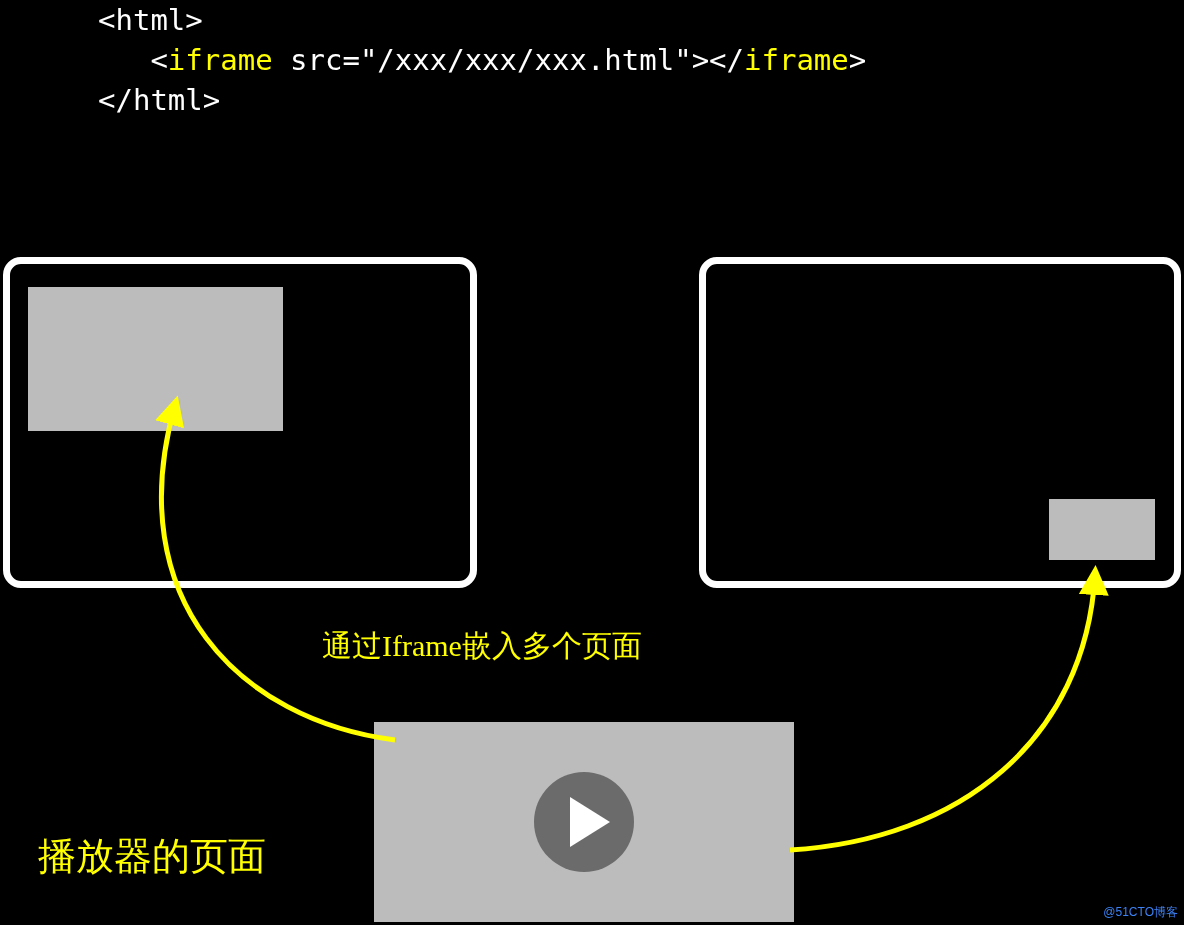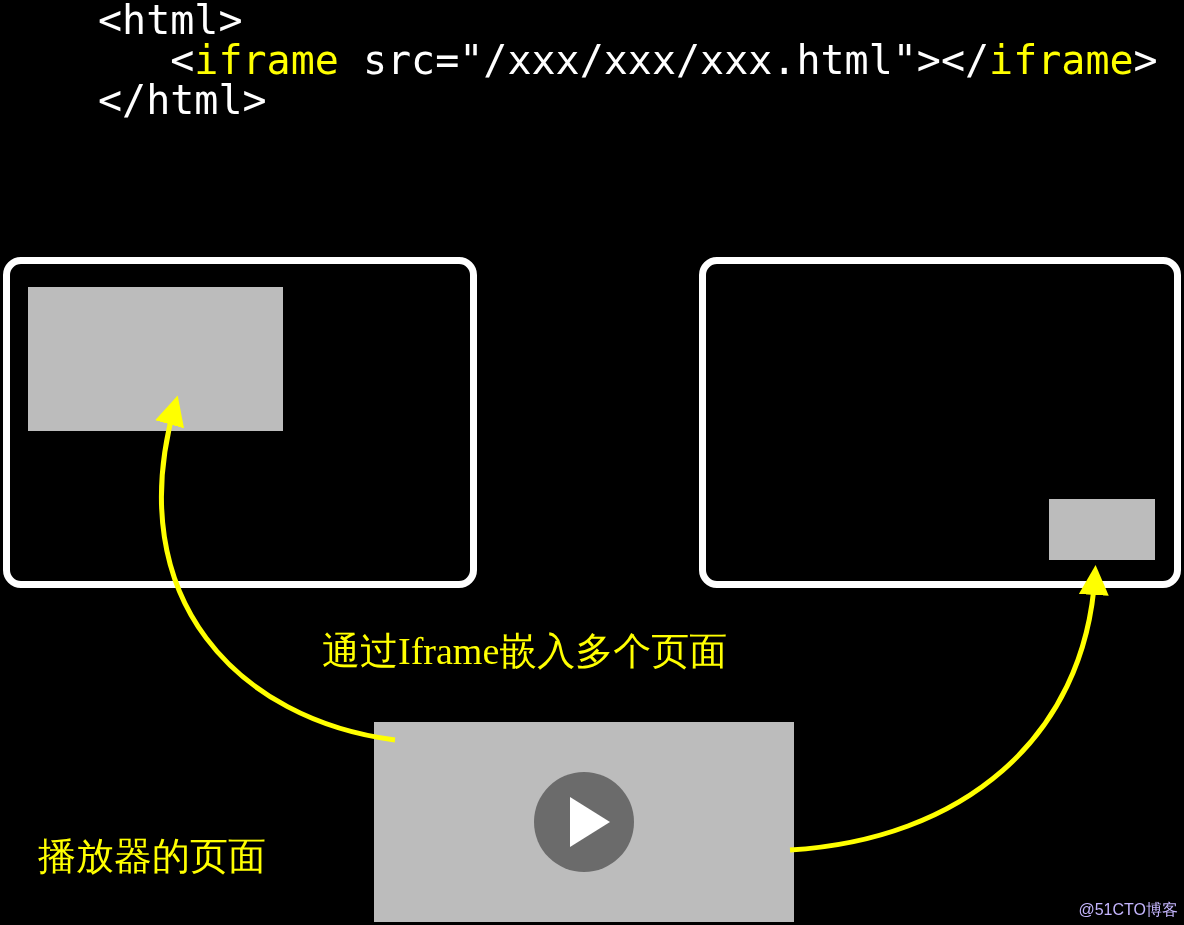--- a/index.html
+++ b/index.html
@@ -8,21 +8,21 @@
     width: 1184px;
     height: 925px;
     background: #000;
     font-family: "SimSun", "宋体", serif;
     overflow: hidden;
   }
   .code {
     position: absolute;
     left: 98px;
     top: 0;
-    font-size: 40px;
+    font-size: 29px;
     line-height: 40px;
     color: #fff;
     white-space: pre;
     font-family: "SimSun", "宋体", monospace;
   }
   .code .yellow { color: #ffff00; }
   .browser-frame {
     position: absolute;
     border: 7px solid #fff;
     border-radius: 18px;
@@ -54,21 +54,21 @@
     left: 1049px;
     top: 499px;
     width: 106px;
     height: 61px;
     background: #bcbcbc;
   }
   .caption-center {
     position: absolute;
     left: 322px;
     top: 626px;
-    font-size: 38px;
+    font-size: 30px;
     color: #ffff00;
     white-space: nowrap;
   }
   .caption-left {
     position: absolute;
     left: 38px;
     top: 783px;
     font-size: 38px;
     color: #ffff00;
     margin-top: 48px;
@@ -108,22 +108,22 @@
     left: 0;
     top: 0;
     width: 1184px;
     height: 925px;
     pointer-events: none;
   }
   .watermark {
     position: absolute;
     right: 6px;
     bottom: 4px;
-    color: #c4b5fd;
-    font-size: 16px;
+    color: #3b82f6;
+    font-size: 12px;
     font-family: sans-serif;
   }
 </style>
 </head>
 <body>
 
 <div class="code"><span>&lt;html&gt;</span>
 <span>   &lt;</span><span class="yellow">iframe</span><span> src="/xxx/xxx/xxx.html"&gt;&lt;/</span><span class="yellow">iframe</span><span>&gt;</span>
 <span>&lt;/html&gt;</span></div>
 

